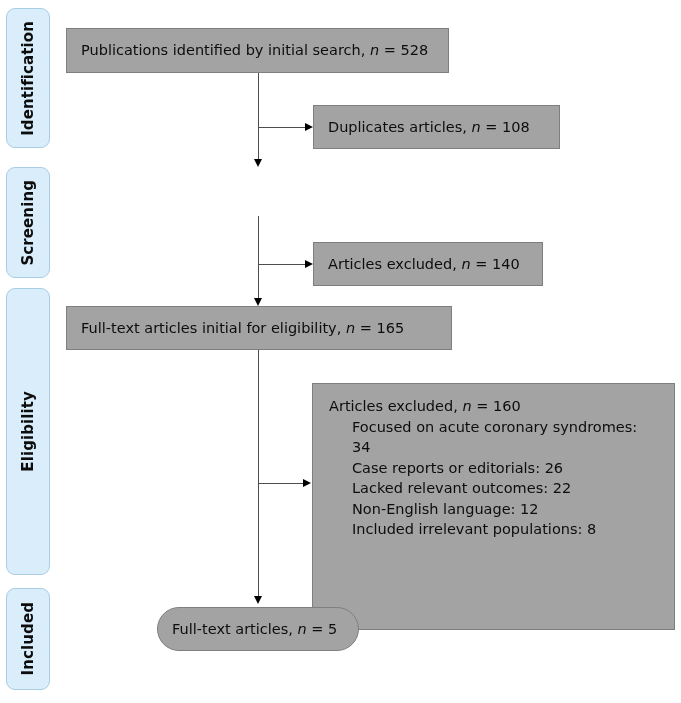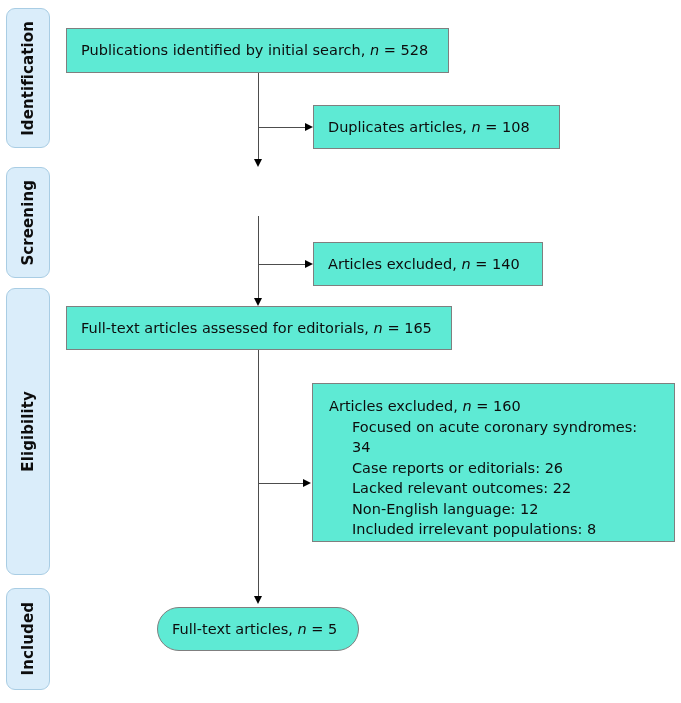--- a/index.html
+++ b/index.html
@@ -35,21 +35,21 @@
     font-weight: bold;
     font-size: 15px;
     color: #0d0d0d;
     letter-spacing: 0.1px;
     white-space: nowrap;
   }
   
   .node {
     position: absolute;
     box-sizing: border-box;
-    background: #5eead4;
+    background: #a3a3a3;
     border: 1px solid #7f7f7f;
     display: flex;
     align-items: center;
   }
   .node-text {
     font-size: 14.5px;
     color: #0d0d0d;
     line-height: 1.42;
     padding: 0 14px;
     white-space: nowrap;
@@ -144,25 +144,25 @@
 
 
   <div class="node" style="left:313px; top:242px; width:230px; height:44px;">
     <div class="node-text">
       <span>Articles excluded, </span><span class="italic-n">n</span><span> = 140</span>
     </div>
   </div>
 
   <div class="node" style="left:66px; top:306px; width:386px; height:44px;">
     <div class="node-text">
-      <span>Full-text articles assessed for editorials, </span><span class="italic-n">n</span><span> = 165</span>
+      <span>Full-text articles initial for eligibility, </span><span class="italic-n">n</span><span> = 165</span>
     </div>
   </div>
 
-  <div class="node node-block" style="left:312px; top:383px; width:363px; height:159px;">
+  <div class="node node-block" style="left:312px; top:383px; width:363px; height:247px;">
     <div class="node-text">
       <div>
         <span>Articles excluded, </span><span class="italic-n">n</span><span> = 160</span>
       </div>
       <div class="reason-line">Focused on acute coronary syndromes: 34</div>
       <div class="reason-line">Case reports or editorials: 26</div>
       <div class="reason-line">Lacked relevant outcomes: 22</div>
       <div class="reason-line">Non-English language: 12</div>
       <div class="reason-line">Included irrelevant populations: 8</div>
     </div>

